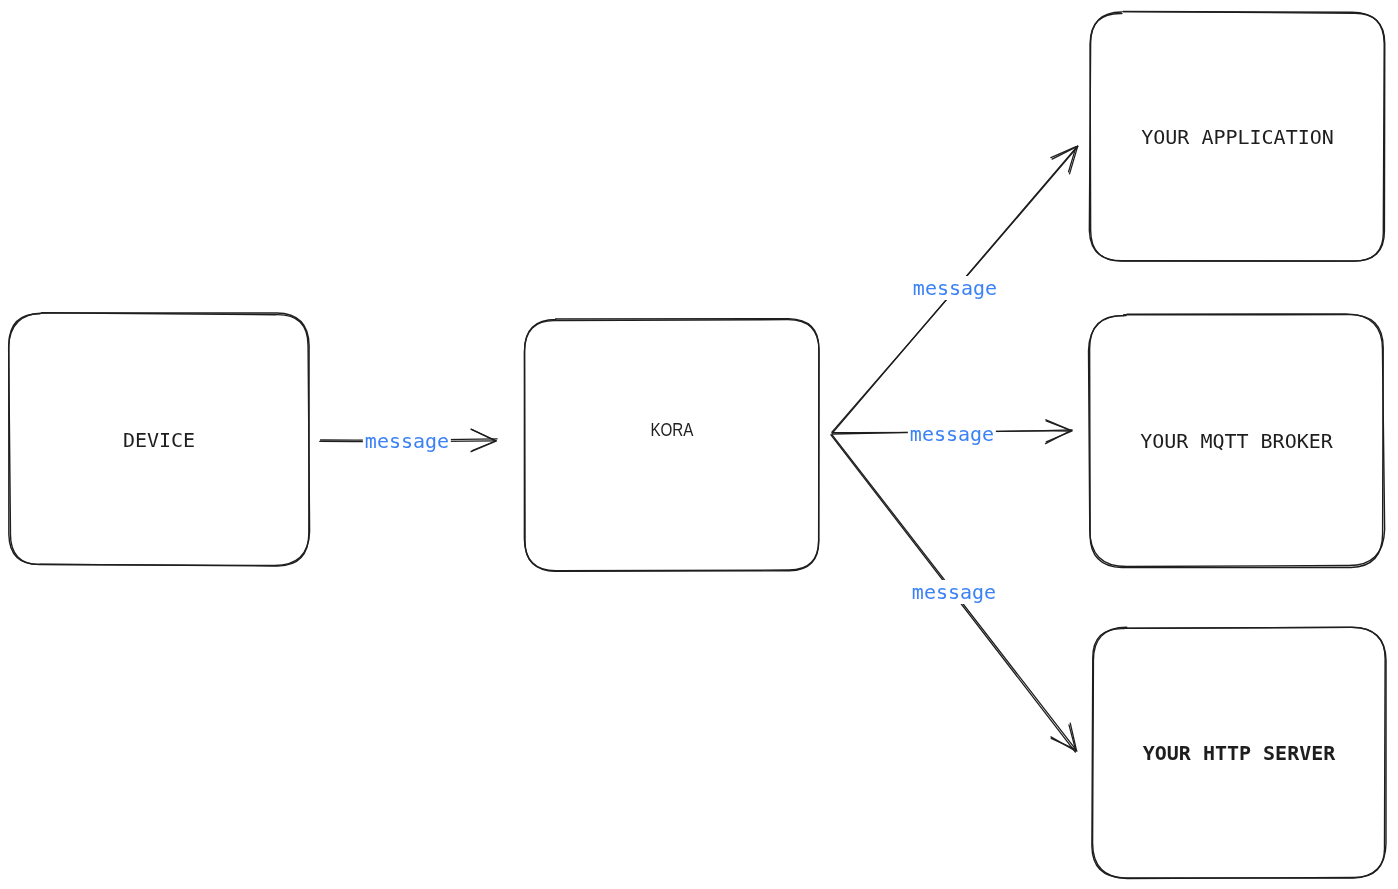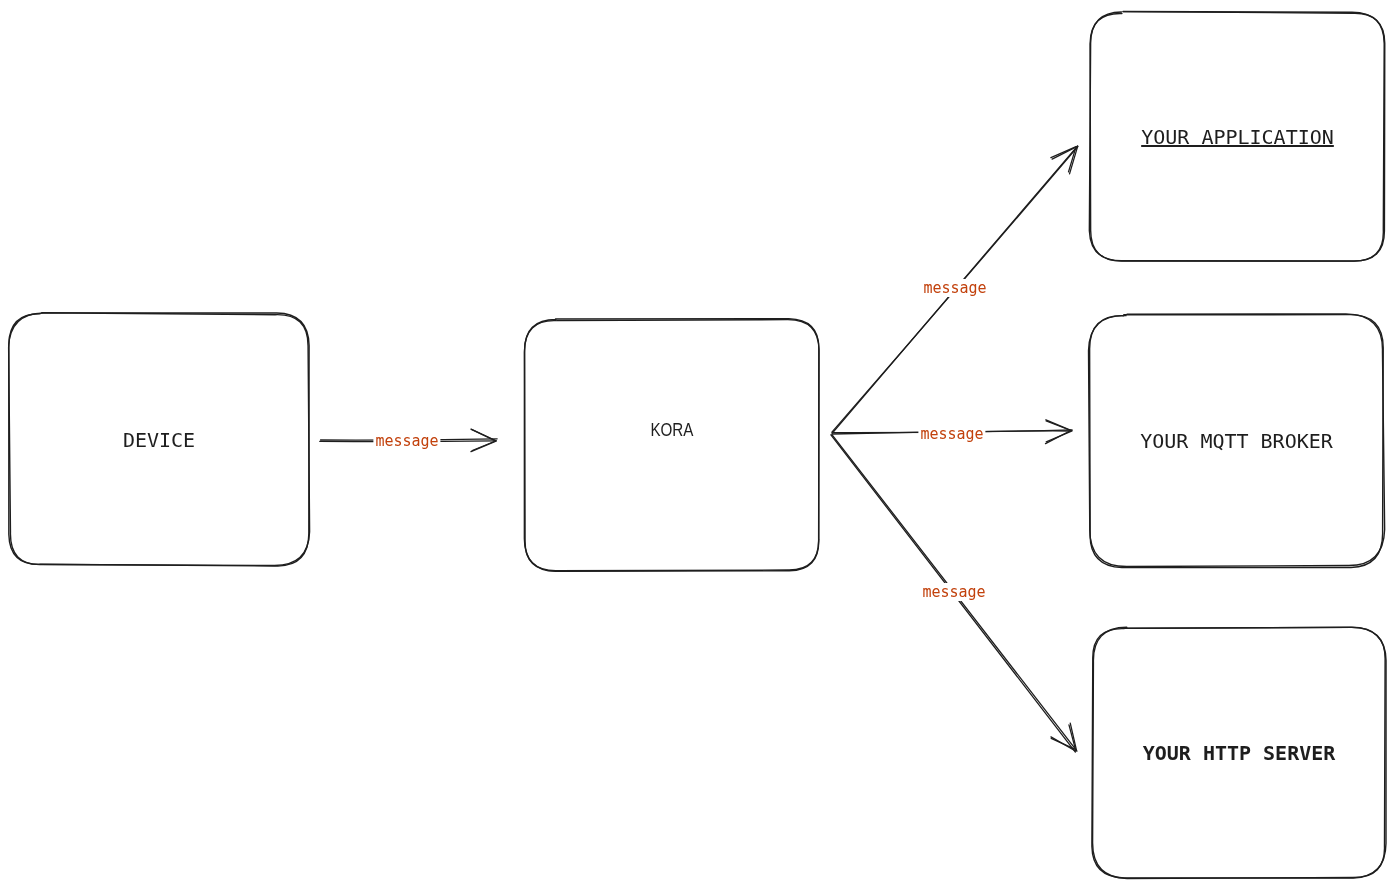--- a/index.html
+++ b/index.html
@@ -13,22 +13,22 @@
   .node-lbl{
     position:relative;font-size:20px;line-height:1.2;white-space:pre;
     color:#1e1e1e;z-index:2;
   }
   .kora-lbl{
     font-family:"Liberation Sans",sans-serif;font-size:19px;font-weight:500;
     transform:scaleX(.8);
   }
   .edge-lbl{
     position:absolute;transform:translate(-50%,-50%);
-    background:#ffffff;padding:0 2px;font-size:15px;line-height:1.2;
-    white-space:pre;color:#c2410c;z-index:3;text-align:right;
+    background:#ffffff;padding:0 2px;font-size:20px;line-height:1.2;
+    white-space:pre;color:#3b82f6;z-index:3;text-align:right;
   }
 </style>
 </head>
 <body>
 
 <div class="stage">
 
   <svg id="edges" width="1398" height="889">
       <path d="M 320.5434278149826 439.9912864119705 Q 407.1487464518513 440.3816162652716 497.1507259885551 438.8516896456721" fill="none" stroke="#1e1e1e" stroke-width="1.3" stroke-linecap="round" stroke-linejoin="round"></path>
       <path d="M 319.7231325623221 441.2889749481757 Q 410.03049974736314 442.0092539324934 496.20195398908197 440.84069450108365" fill="none" stroke="#1e1e1e" stroke-width="1.3" stroke-linecap="round" stroke-linejoin="round"></path>
@@ -57,21 +57,21 @@
     </div>
 
   <div class="node" style="left:523px;top:318px;width:298px;height:224px;">
     <span class="node-lbl kora-lbl">KORA</span>
   <svg width="298" height="254">
         <path d="M 32.50063337851345 0.9983761146191396 L 265.8054516497559 0.7726940086449935 Q 296.5 1.5 295.86820329640443 31.594709423321625 L 295.734461205655 221.38757668933252 Q 296.5 252.5 266.2463274186227 252.77174135291565 L 32.55882520734277 253.22844324909545 Q 1.5 252.5 2.0456875470213998 222.3686960345454 L 1.621069165561846 32.21137235207081 Q 1.5 1.5 32.890211447323765 1.4369786096443322" fill="none" stroke="#1e1e1e" stroke-width="1.4" stroke-linecap="round" stroke-linejoin="round"></path>
         <path d="M 33.765687285394264 2.6388142347050896 L 264.55211195771216 1.6130646547829102 Q 296.5 1.5 295.97765293637184 33.611632331792094 L 295.63720904306376 220.373656042327 Q 296.5 252.5 265.30576404603465 252.04371309128763 L 32.6846560018997 252.74603254154604 Q 1.5 252.5 1.3689257645369162 220.73659384121962 L 1.4000807644334066 34.156138562996006 Q 1.5 1.5 32.952167617926456 2.613763103221433" fill="none" stroke="#1e1e1e" stroke-width="1.4" stroke-linecap="round" stroke-linejoin="round"></path>
       </svg>
     </div>
 
-  <div class="node" style="left:1089px;top:11px;width:297px;height:252px;text-decoration:underline;">
+  <div class="node" style="left:1089px;top:11px;width:297px;height:252px;">
     <span class="node-lbl">YOUR APPLICATION</span>
   <svg width="297" height="252">
         <path d="M 34.15067654440677 0.6469644998884595 L 264.59116001878454 2.200153056299385 Q 295.5 1.5 295.77241722376664 32.35746945247868 L 295.41537046447183 219.79020677110654 Q 295.5 250.5 264.43772972595775 250.09722151607144 L 33.943210219518846 249.96044210859594 Q 1.5 250.5 0.3505191721257377 219.6345363107205 L 1.625491624197686 32.578917497060694 Q 1.5 1.5 32.43384536091883 1.0652636181401385" fill="none" stroke="#1e1e1e" stroke-width="1.4" stroke-linecap="round" stroke-linejoin="round"></path>
         <path d="M 34.04885174517932 0.539339874051204 L 263.02118797531404 1.2182424583091598 Q 295.5 1.5 295.20099680204925 33.217327244541295 L 294.3070576507631 218.8538611721964 Q 295.5 250.5 264.09258725624187 250.0259570117695 L 33.72357201335187 249.76288705005445 Q 1.5 250.5 1.6426502651267918 218.95893078272184 L 1.0616065602570803 32.88553344401789 Q 1.5 1.5 32.912727457104594 2.498430202062442" fill="none" stroke="#1e1e1e" stroke-width="1.4" stroke-linecap="round" stroke-linejoin="round"></path>
       </svg>
     </div>
 
   <div class="node" style="left:1088px;top:313px;width:297px;height:255px;">
     <span class="node-lbl">YOUR MQTT BROKER</span>
   <svg width="297" height="255">

